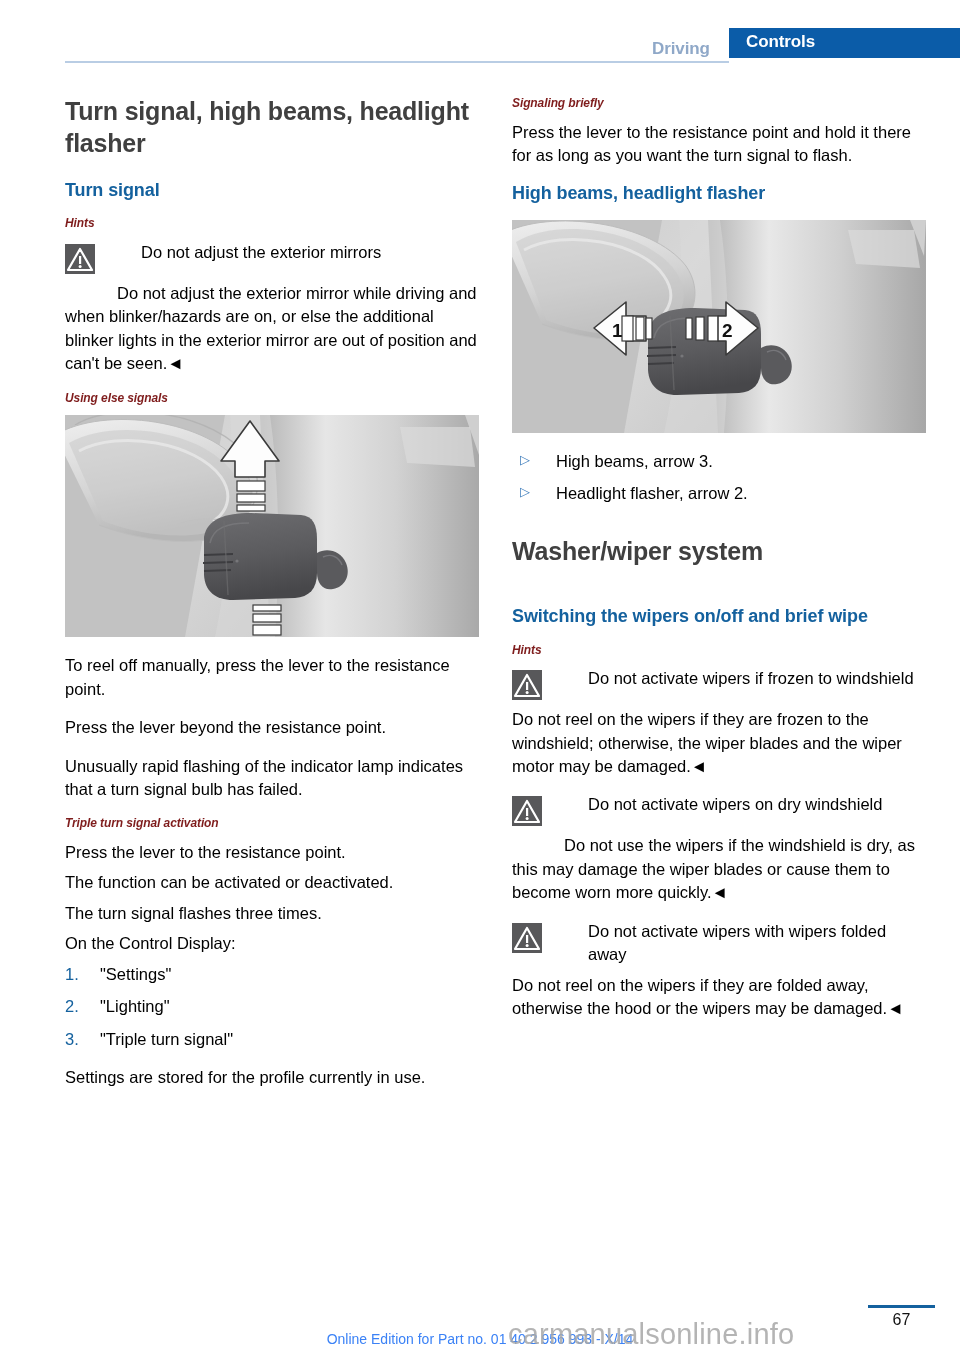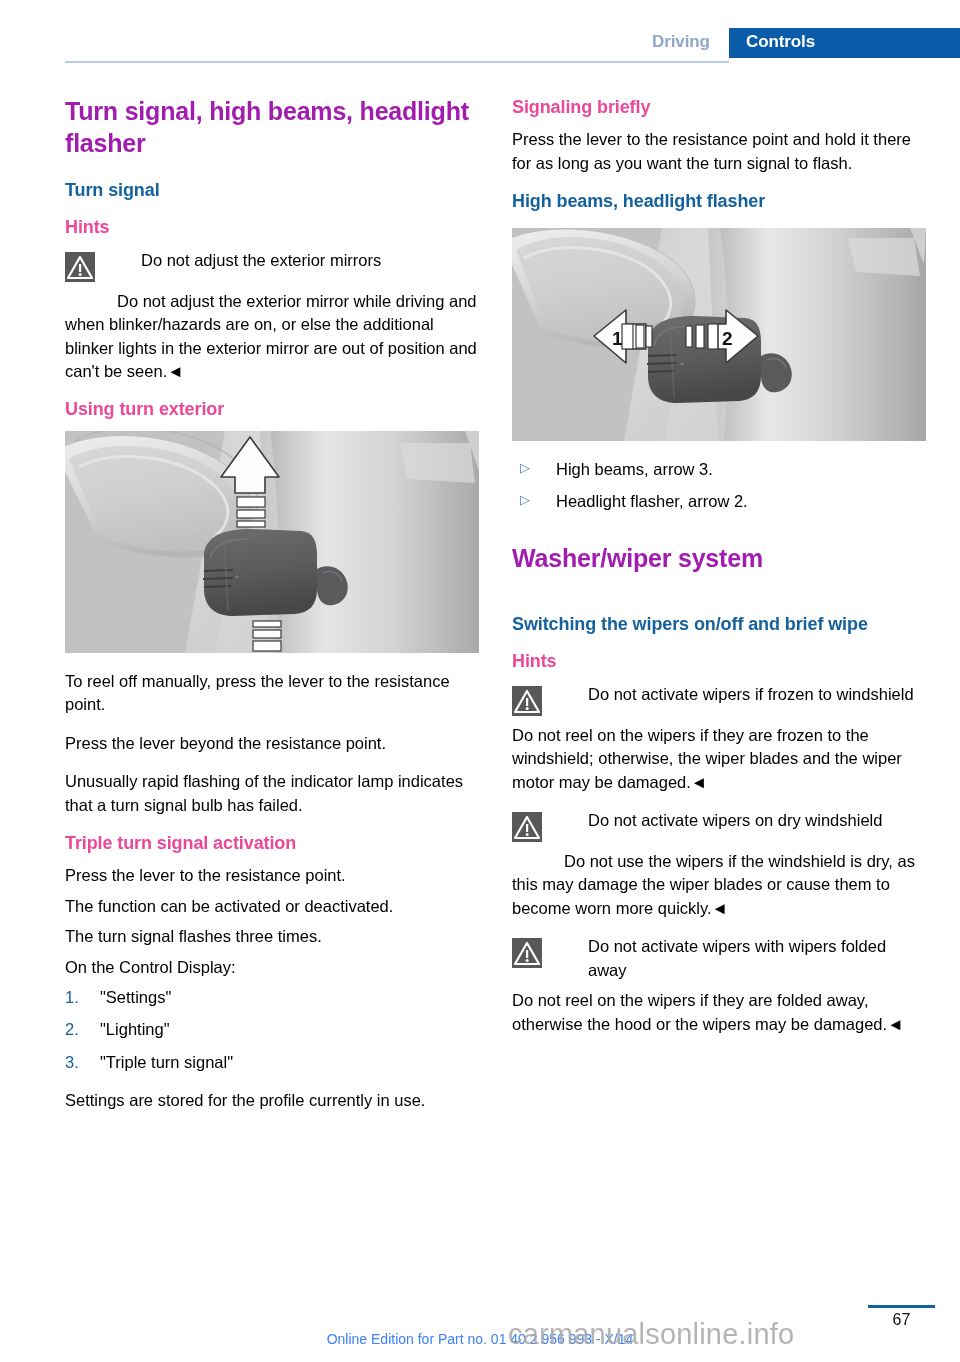--- a/index.html
+++ b/index.html
@@ -28,21 +28,21 @@
   .header-band {
     position: absolute;
     top: 28px;
     left: 729px;
     width: 231px;
     height: 30px;
     background: #0b5ca8;
   }
   .header-chapter {
     position: absolute;
-    top: 32px;
+    top: 39px;
     left: 652px;
     font-size: 17px;
     font-weight: bold;
     color: #8fa8c8;
     letter-spacing: -0.1px;
   }
   .header-section {
     position: absolute;
     top: 32px;
     left: 746px;
@@ -66,40 +66,41 @@
     top: 96px;
     width: 414px;
   }
   .col-left  { left: 65px; }
   .col-right { left: 512px; }
 
   
   h1.h-main {
     font-size: 25px;
     font-weight: bold;
-    color: #a21caf;
+    color: #404040;
     line-height: 1.26;
     margin: 0 0 20px 0;
     letter-spacing: -0.2px;
   }
   h2.h-sub {
     font-size: 18px;
     font-weight: bold;
     color: #14619e;
     line-height: 1.3;
     margin: 0 0 14px 0;
     letter-spacing: -0.1px;
   }
   h3.h-light {
-    font-size: 18px;
+    font-size: 12px;
     font-weight: bold;
-    color: #ec4899;
+    color: #7f1d1d;
     line-height: 1.3;
     margin: 0 0 9px 0;
     letter-spacing: -0.1px;
+    font-style: italic;
   }
 
   
   p.body {
     font-size: 16.5px;
     line-height: 1.42;
     margin: 0 0 15px 0;
     color: #000;
   }
   p.tight { margin-bottom: 7px; }
@@ -245,21 +246,21 @@
       <svg width="30" height="30" viewBox="0 0 30 30">
         <polygon points="15,5 27,26 3,26" fill="none" stroke="#ffffff" stroke-width="2.2" stroke-linejoin="round"></polygon>
         <rect x="14" y="12" width="2.2" height="8" fill="#ffffff"></rect>
         <circle cx="15.1" cy="22.6" r="1.5" fill="#ffffff"></circle>
       </svg>
     </span>
     <div class="warn-title">Do not adjust the exterior mirrors</div>
   </div>
   <p class="warn-body"><span class="indent-lead">Do not adjust the exterior mirror while driving and when blinker/hazards are on, or else the additional blinker lights in the exterior mirror are out of position and can't be seen.◄</span></p>
 
-  <h3 class="h-light">Using turn exterior</h3>
+  <h3 class="h-light">Using else signals</h3>
 
   <div class="figure fig-tall">
     <svg width="414" height="222" viewBox="0 0 414 222">
       <defs>
         <linearGradient id="bgA" x1="0" y1="0" x2="1" y2="0.4">
           <stop offset="0%" stop-color="#c6c6c6"></stop>
           <stop offset="45%" stop-color="#d8d8d8"></stop>
           <stop offset="100%" stop-color="#bfbfbf"></stop>
         </linearGradient>
         <linearGradient id="colA" x1="0" y1="0" x2="1" y2="0">

